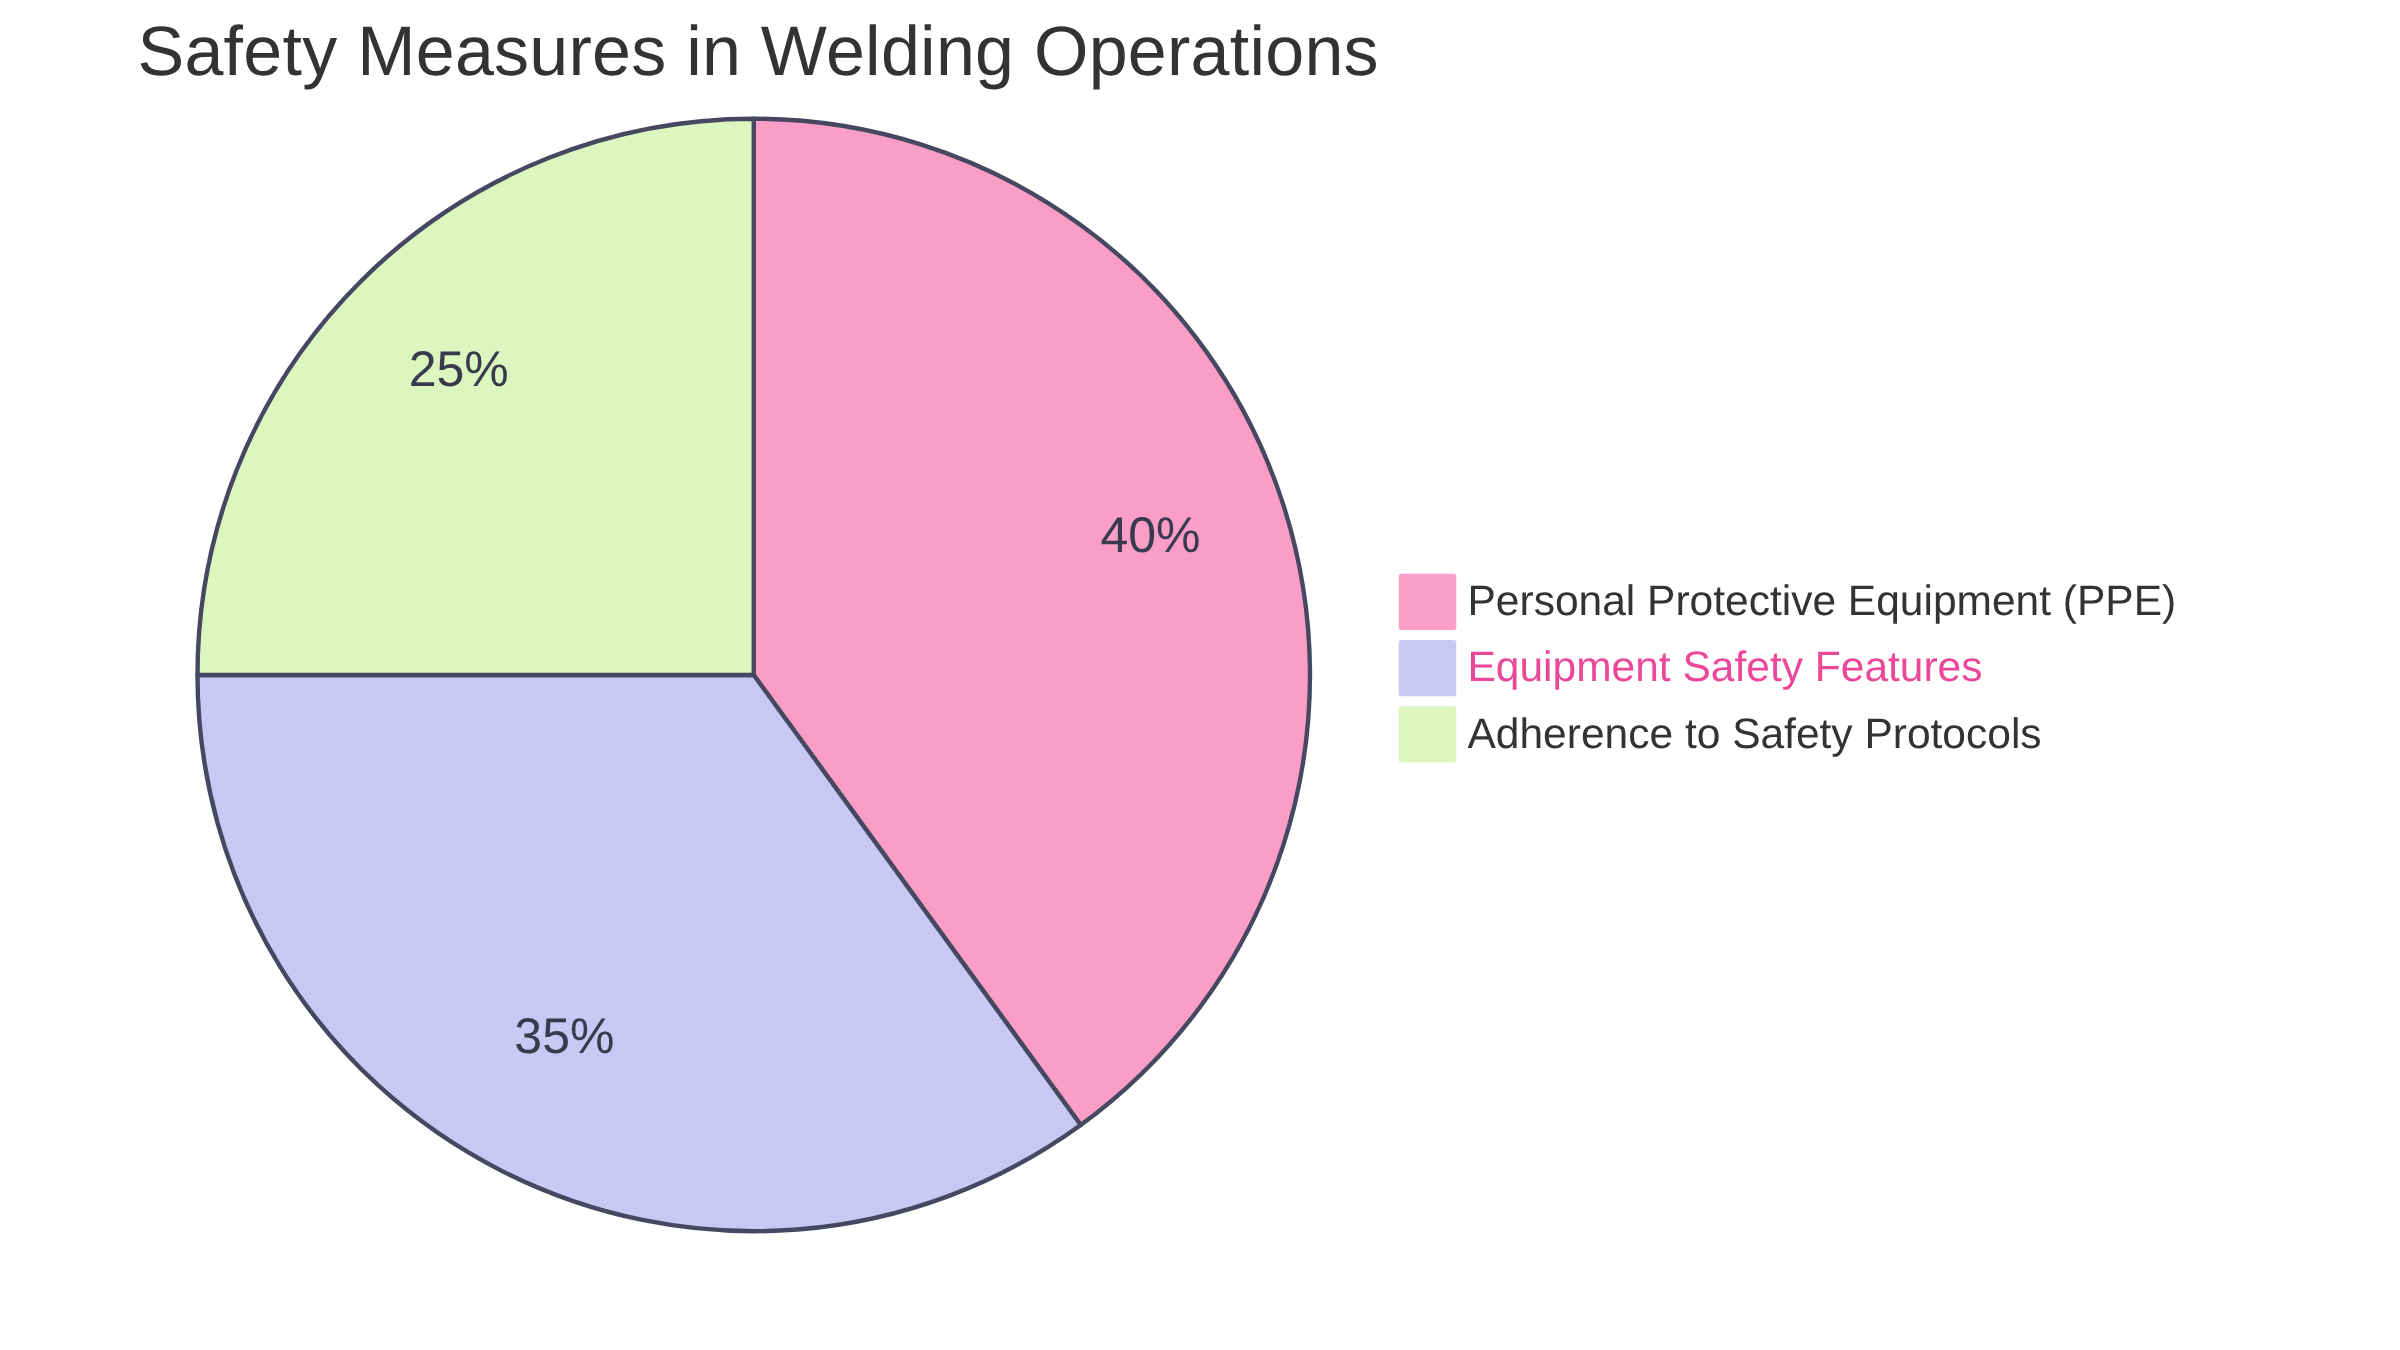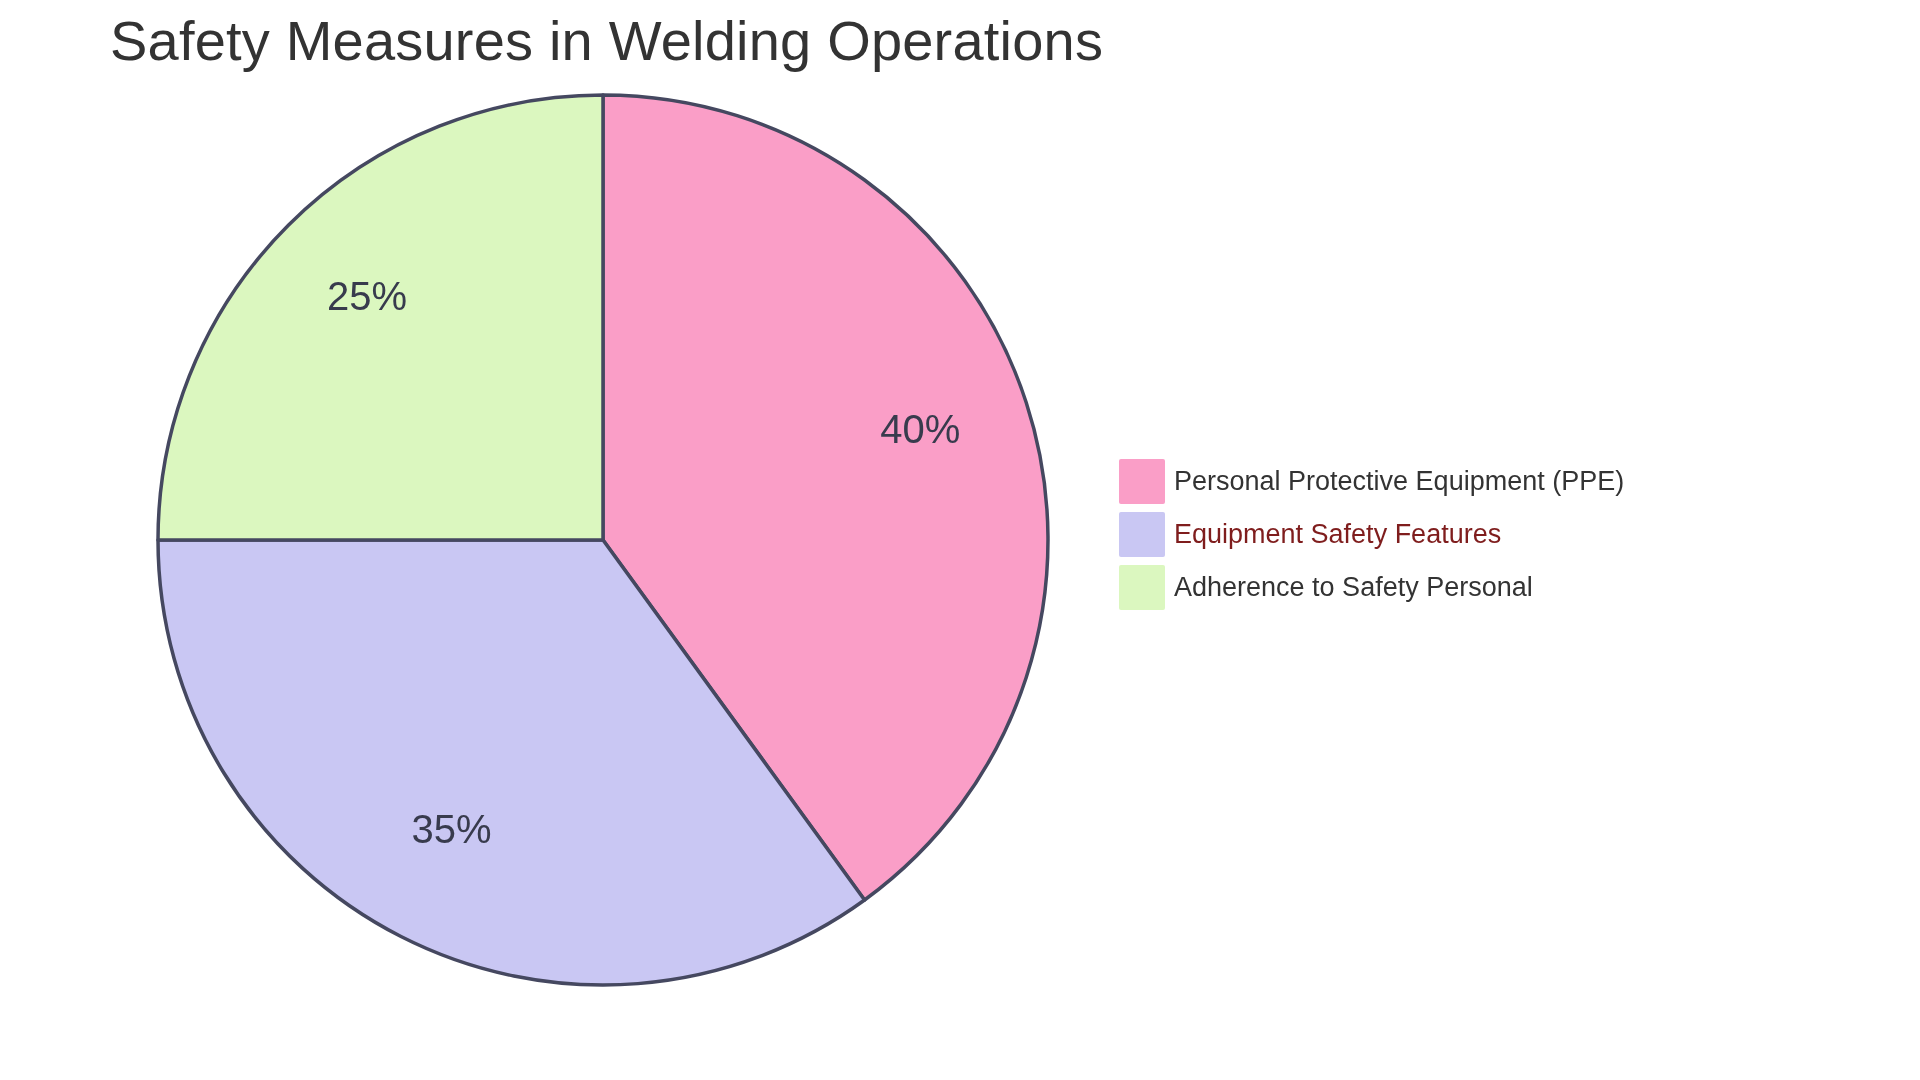--- a/index.html
+++ b/index.html
@@ -49,21 +49,21 @@
     align-items: center;
   }
   .legend-swatch {
     width: 46px;
     height: 45px;
     border-radius: 2px;
     margin-right: 9px;
     flex: none;
   }
   .legend-label {
-    font-size: 27px;
+    font-size: 34px;
     white-space: nowrap;
   }
 </style>
 </head>
 <body>
 
 <div class="canvas">
   <div class="chart-title" style="color: rgb(51, 51, 51);">Safety Measures in Welding Operations</div>
 
   <svg id="pie-svg" class="pie-svg" viewBox="0 0 1920 1080">
@@ -75,20 +75,20 @@
       <text x="367.0" y="296.0" text-anchor="middle" dominant-baseline="central" fill="#383B4D" class="pct-label">25%</text>
     </svg>
 
   <div id="legend" class="legend">
       <div class="legend-row">
         <span class="legend-swatch" style="background: rgb(250, 158, 199);"></span>
         <span class="legend-label" style="color: rgb(51, 51, 51);">Personal Protective Equipment (PPE)</span>
       </div>
       <div class="legend-row">
         <span class="legend-swatch" style="background: rgb(201, 199, 243);"></span>
-        <span class="legend-label" style="color: #7f1d1d;">Equipment Safety Features</span>
+        <span class="legend-label" style="color: #ec4899;">Equipment Safety Features</span>
       </div>
       <div class="legend-row">
         <span class="legend-swatch" style="background: rgb(219, 247, 191);"></span>
-        <span class="legend-label" style="color: rgb(51, 51, 51);">Adherence to Safety Personal</span>
+        <span class="legend-label" style="color: rgb(51, 51, 51);">Adherence to Safety Protocols</span>
       </div>
     </div>
 </div>
 
 </body></html>

